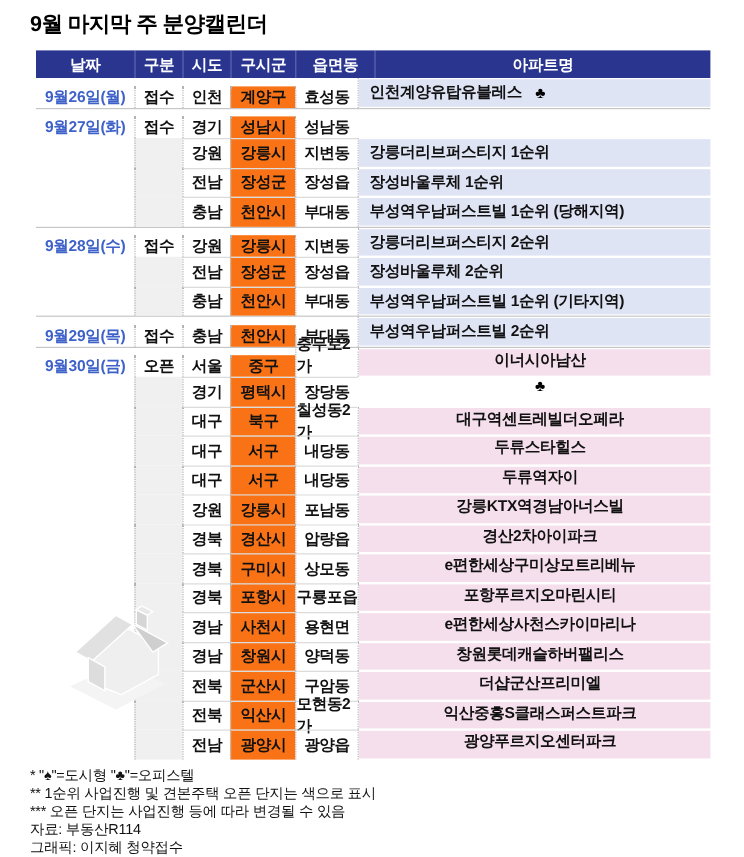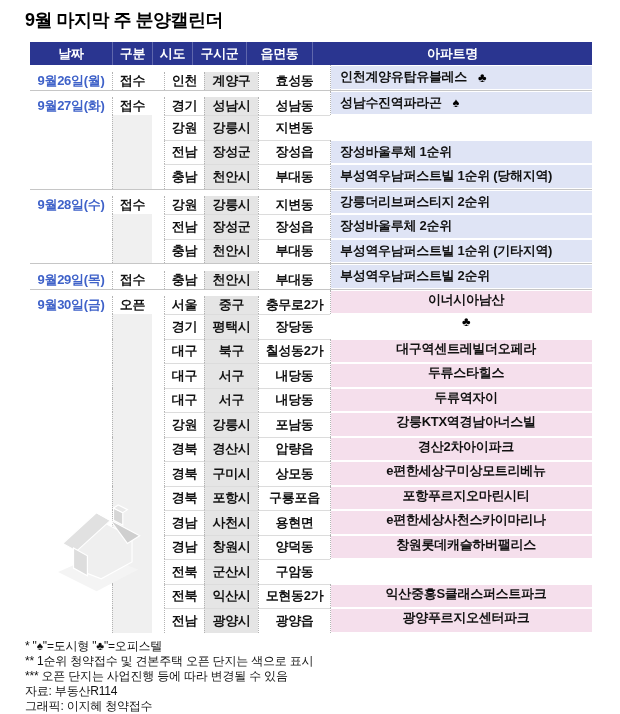--- a/index.html
+++ b/index.html
@@ -23,23 +23,23 @@
   .row{display:flex;height:24.5px;}
   .row.group-start{border-top:1px solid #c6c6c6;align-items:flex-end;}
   #rows .row:first-child{border-top:none;}
   .cell{
     box-sizing:border-box;display:flex;align-items:center;justify-content:center;
     font-size:13px;font-weight:700;letter-spacing:-0.3px;color:#111;
   }
   .c-date{width:82px;color:var(--date-text,#3f62c9);}
   .c-type{width:40px;border-left:1px dotted #b3b3b3;}
   .c-type.empty{background:#f0f0f0;}
-  .c-sido{width:40px;border-left:1px dotted #b3b3b3;margin-left:12px;}
-  .c-district{width:54px;border-left:1px dotted #b3b3b3;background:#e5e5e5;}
-  .c-town{width:72px;border-left:1px dotted #b3b3b3;}
+  .c-sido{width:40px;border-left:1px dotted #b3b3b3;}
+  .c-district{width:54px;border-left:1px dotted #b3b3b3;background:#f97316;}
+  .c-town{width:52px;border-left:1px dotted #b3b3b3;}
   .c-apt{flex:1;border-left:1px dotted #b3b3b3;justify-content:flex-start;padding:0;}
   .row:not(.group-start) .c-sido,
   .row:not(.group-start) .c-district,
   .row:not(.group-start) .c-town{border-top:1px solid #dcdcdc;}
   .apt-inner{
     flex:1;height:22.5px;margin:1px 0;display:flex;align-items:center;
     padding-left:9px;gap:5px;box-sizing:border-box;
   }
   .row.receive .apt-inner{background:var(--receive-bg,#dfe4f5);gap:11px;}
   .row.open .apt-inner{background:var(--open-bg,#f5dfec);flex-direction:column;}
@@ -74,33 +74,33 @@
         <span class="sym">♣</span>
       </div>
     </div>
   </div>
       <div class="row receive group-start">
     <div class="cell c-date">9월27일(화)</div>
     <div class="cell c-type">접수</div>
     <div class="cell c-sido">경기</div>
     <div class="cell c-district">성남시</div>
     <div class="cell c-town">성남동</div>
-    <div class="cell c-apt">
-      <div class="apt-inner">
-        <span>성남수진역파라곤</span>
-        <span class="sym">♠</span>
-      </div>
-    </div>
   </div>
       <div class="row receive">
     <div class="cell c-date"></div>
     <div class="cell c-type empty"></div>
     <div class="cell c-sido">강원</div>
     <div class="cell c-district">강릉시</div>
     <div class="cell c-town">지변동</div>
+    <div class="cell c-apt">
+      <div class="apt-inner">
+        <span>강릉더리브퍼스티지 1순위</span>
+        <span class="sym"></span>
+      </div>
+    </div>
   </div>
       <div class="row receive">
     <div class="cell c-date"></div>
     <div class="cell c-type empty"></div>
     <div class="cell c-sido">전남</div>
     <div class="cell c-district">장성군</div>
     <div class="cell c-town">장성읍</div>
     <div class="cell c-apt">
       <div class="apt-inner">
         <span>장성바울루체 1순위</span>
@@ -309,20 +309,26 @@
         <span class="sym"></span>
       </div>
     </div>
   </div>
       <div class="row open">
     <div class="cell c-date"></div>
     <div class="cell c-type empty"></div>
     <div class="cell c-sido">전북</div>
     <div class="cell c-district">군산시</div>
     <div class="cell c-town">구암동</div>
+    <div class="cell c-apt">
+      <div class="apt-inner">
+        <span>더샵군산프리미엘</span>
+        <span class="sym"></span>
+      </div>
+    </div>
   </div>
       <div class="row open">
     <div class="cell c-date"></div>
     <div class="cell c-type empty"></div>
     <div class="cell c-sido">전북</div>
     <div class="cell c-district">익산시</div>
     <div class="cell c-town">모현동2가</div>
     <div class="cell c-apt">
       <div class="apt-inner">
         <span>익산중흥S클래스퍼스트파크</span>
@@ -351,17 +357,17 @@
   <polygon points="80,22 92,28 92,44 80,38" fill="#d6d6d6" stroke="#ffffff" stroke-width="1.5"></polygon>
   <polygon points="80,22 86,18 98,24 92,28" fill="#e8e8e8" stroke="#ffffff" stroke-width="1.5"></polygon>
   <polygon points="28,74 66,40 104,60 104,92 64,114 28,100" fill="#efefef" stroke="#ffffff" stroke-width="1.5"></polygon>
   <polygon points="14,68 58,28 76,38 32,78" fill="#e1e1e1" stroke="#ffffff" stroke-width="1.5"></polygon>
   <polygon points="58,28 114,58 98,68 76,38" fill="#cfcfcf" stroke="#ffffff" stroke-width="1.5"></polygon>
   <polygon points="28,100 28,74 46,84 46,110" fill="#dddddd" stroke="#ffffff" stroke-width="1.5"></polygon>
 </svg>
 
 <div class="notes">
   <div>* "♠"=도시형 "♣"=오피스텔</div>
-  <div>** 1순위 청약접수 및 견본주택 오픈 단지는 색으로 표시</div>
+  <div>** 1순위 사업진행 및 견본주택 오픈 단지는 색으로 표시</div>
   <div>*** 오픈 단지는 사업진행 등에 따라 변경될 수 있음</div>
   <div>자료: 부동산R114</div>
   <div>그래픽: 이지혜 청약접수</div>
 </div>
 
 </body></html>

